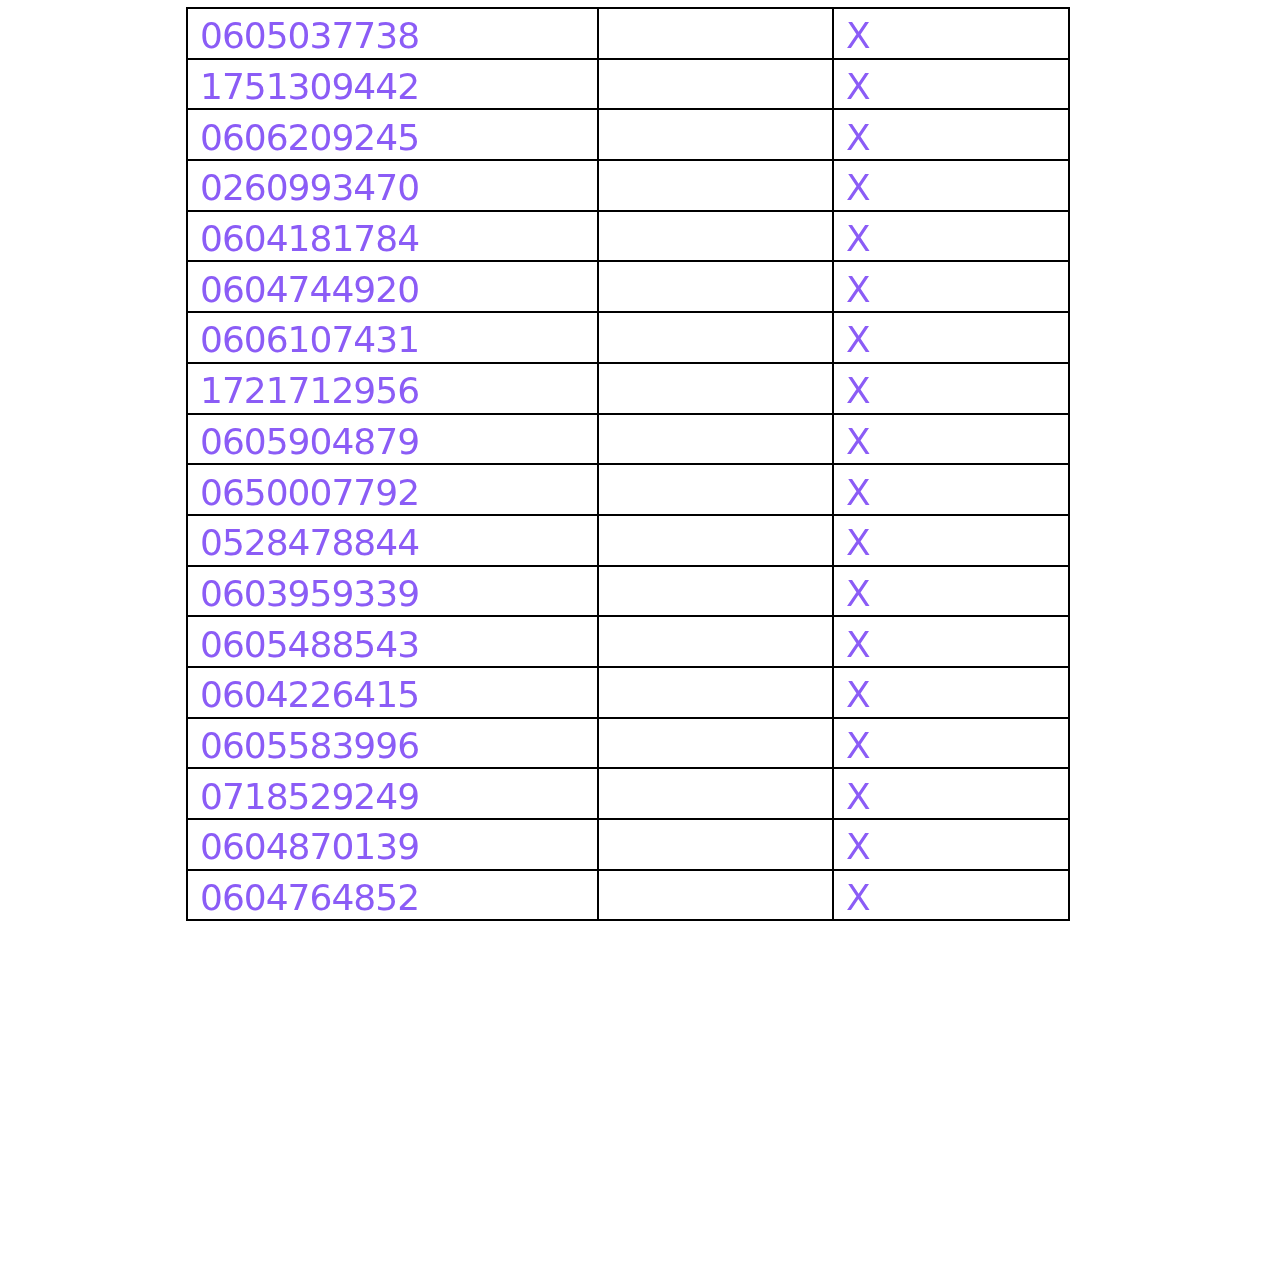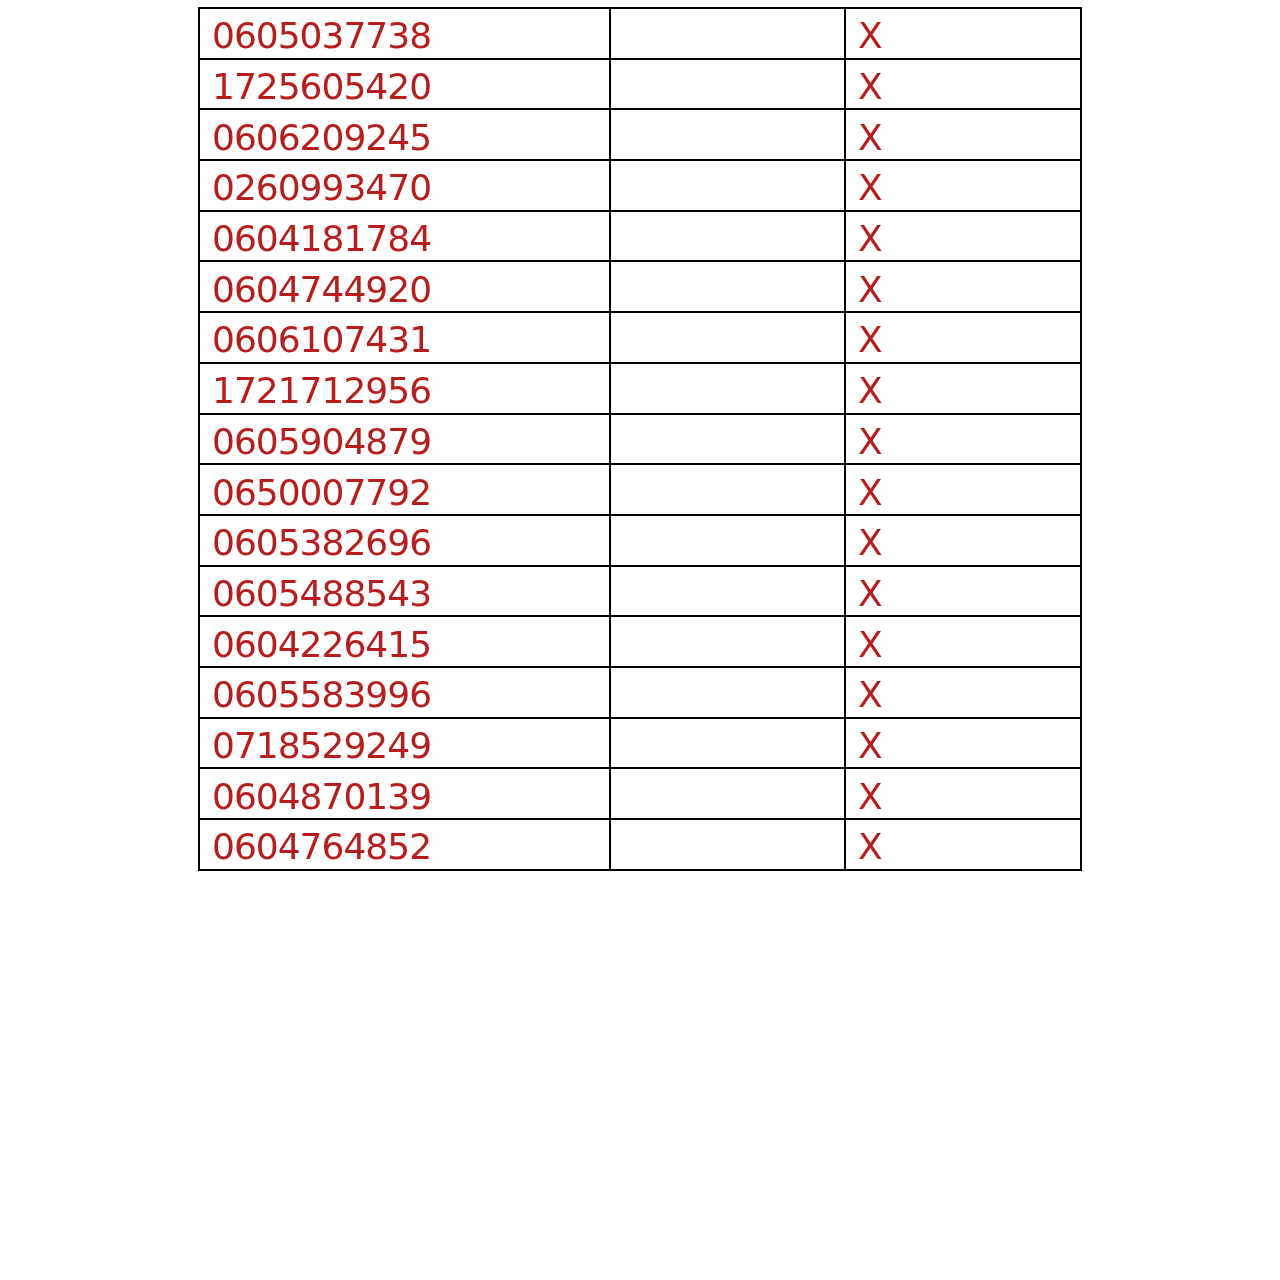--- a/index.html
+++ b/index.html
@@ -1,25 +1,25 @@
 <!DOCTYPE html>
 <html><head>
 <meta charset="utf-8">
 <style>
   html, body { margin: 0; padding: 0; background: #ffffff; }
   body { width: 1280px; height: 1280px; position: relative; overflow: hidden; }
   table.grid {
     position: absolute;
-    left: 198px;
+    left: 186px;
     top: 7px;
     width: 882px;
     border-collapse: collapse;
     table-layout: fixed;
     font-family: "DejaVu Sans", sans-serif;
-    color: #b91c1c;
+    color: #8b5cf6;
   }
   table.grid td {
     border: 2px solid #000;
     height: 48.7px;
     padding: 0 0 0 12px;
     font-size: 36px;
     letter-spacing: -1px;
     line-height: 1;
     vertical-align: middle;
     white-space: nowrap;
@@ -40,26 +40,26 @@
       <col class="c2">
       <col class="c3">
     </colgroup>
   <tbody id="grid-body">
   <tr>
     <td><span class="txt">0605037738</span></td>
     <td class="mark"><span class="txt"></span></td>
     <td class="mark"><span class="txt">X</span></td>
   </tr>
 
-
   <tr>
-    <td><span class="txt">1725605420</span></td>
+    <td><span class="txt">1751309442</span></td>
     <td class="mark"><span class="txt"></span></td>
     <td class="mark"><span class="txt">X</span></td>
   </tr>
+
 
 
   <tr>
     <td><span class="txt">0606209245</span></td>
     <td class="mark"><span class="txt"></span></td>
     <td class="mark"><span class="txt">X</span></td>
   </tr>
 
   <tr>
     <td><span class="txt">0260993470</span></td>
@@ -98,25 +98,30 @@
     <td class="mark"><span class="txt">X</span></td>
   </tr>
 
   <tr>
     <td><span class="txt">0650007792</span></td>
     <td class="mark"><span class="txt"></span></td>
     <td class="mark"><span class="txt">X</span></td>
   </tr>
 
   <tr>
-    <td><span class="txt">0605382696</span></td>
+    <td><span class="txt">0528478844</span></td>
     <td class="mark"><span class="txt"></span></td>
     <td class="mark"><span class="txt">X</span></td>
   </tr>
 
+  <tr>
+    <td><span class="txt">0603959339</span></td>
+    <td class="mark"><span class="txt"></span></td>
+    <td class="mark"><span class="txt">X</span></td>
+  </tr>
 
   <tr>
     <td><span class="txt">0605488543</span></td>
     <td class="mark"><span class="txt"></span></td>
     <td class="mark"><span class="txt">X</span></td>
   </tr>
 
   <tr>
     <td><span class="txt">0604226415</span></td>
     <td class="mark"><span class="txt"></span></td>

